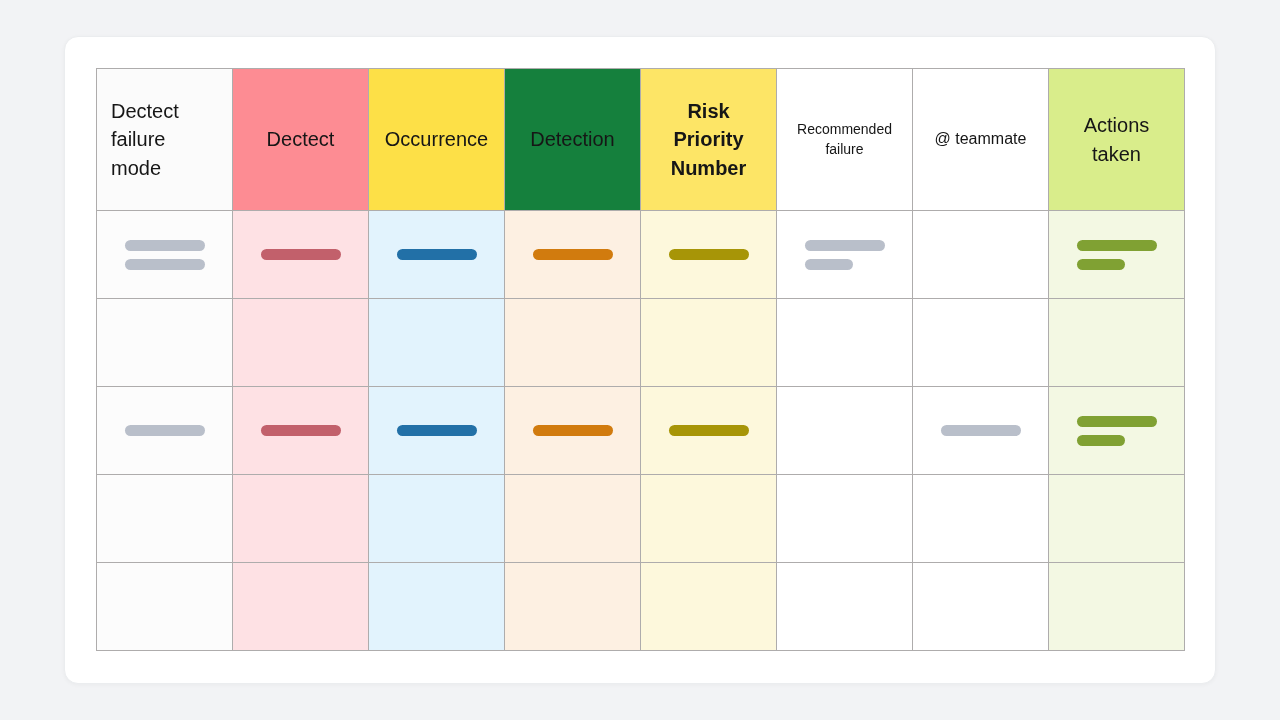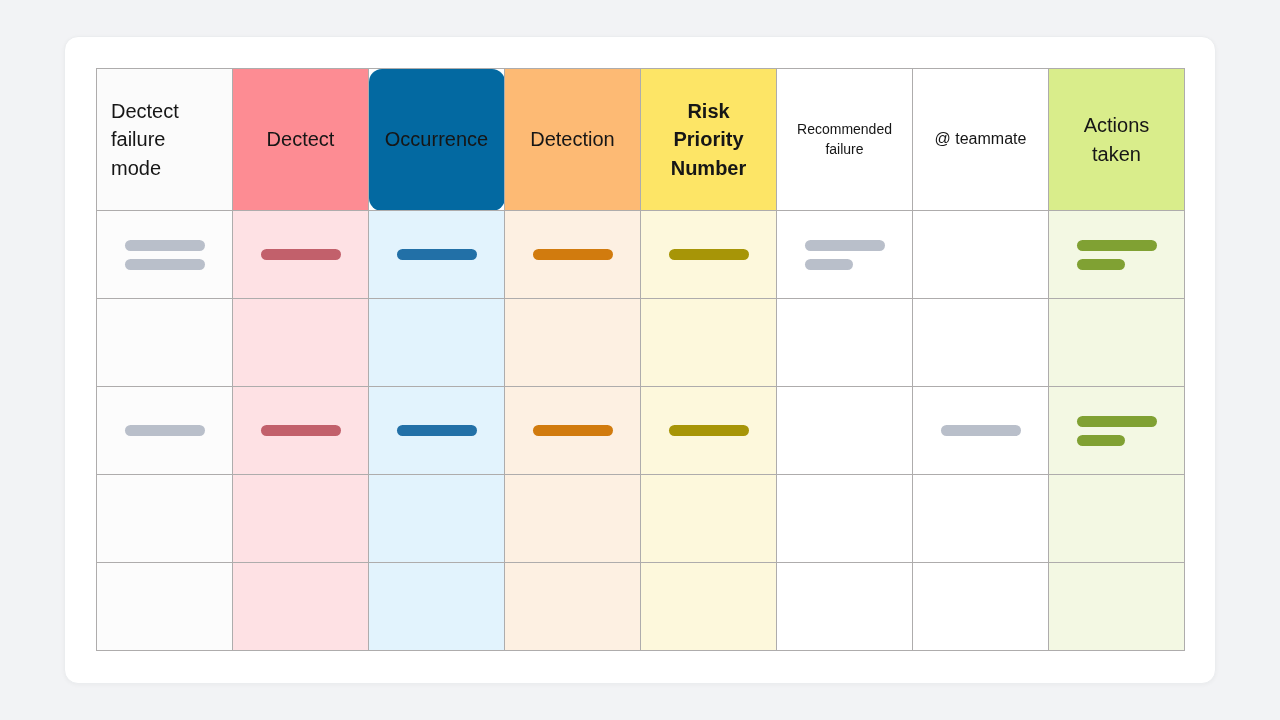--- a/index.html
+++ b/index.html
@@ -72,22 +72,22 @@
 <body>
 
 <div class="card">
   <table class="fmea">
     <thead>
       <tr id="head-row">
         <th class="align-left" style="background: rgb(251, 251, 251); font-size: 20px;">Dectect
 failure
 mode</th>
         <th style="background: rgb(253, 140, 147); font-size: 20px;">Dectect</th>
-        <th style="background: #0369a1; font-size: 20px; border-radius: 13px;">Occurrence</th>
-        <th style="background: #fdba74; font-size: 20px;">Detection</th>
+        <th style="background: #fde047; font-size: 20px;">Occurrence</th>
+        <th style="background: #15803d; font-size: 20px;">Detection</th>
         <th style="background: rgb(253, 229, 102); font-size: 20px; font-weight: bold;">Risk
 Priority
 Number</th>
         <th style="background: rgb(255, 255, 255); font-size: 14px;">Recommended
 failure</th>
         <th style="background: rgb(255, 255, 255); font-size: 16px;">@ teammate</th>
         <th style="background: rgb(217, 237, 139); font-size: 20px;">Actions
 taken</th>
       </tr>
     </thead>

